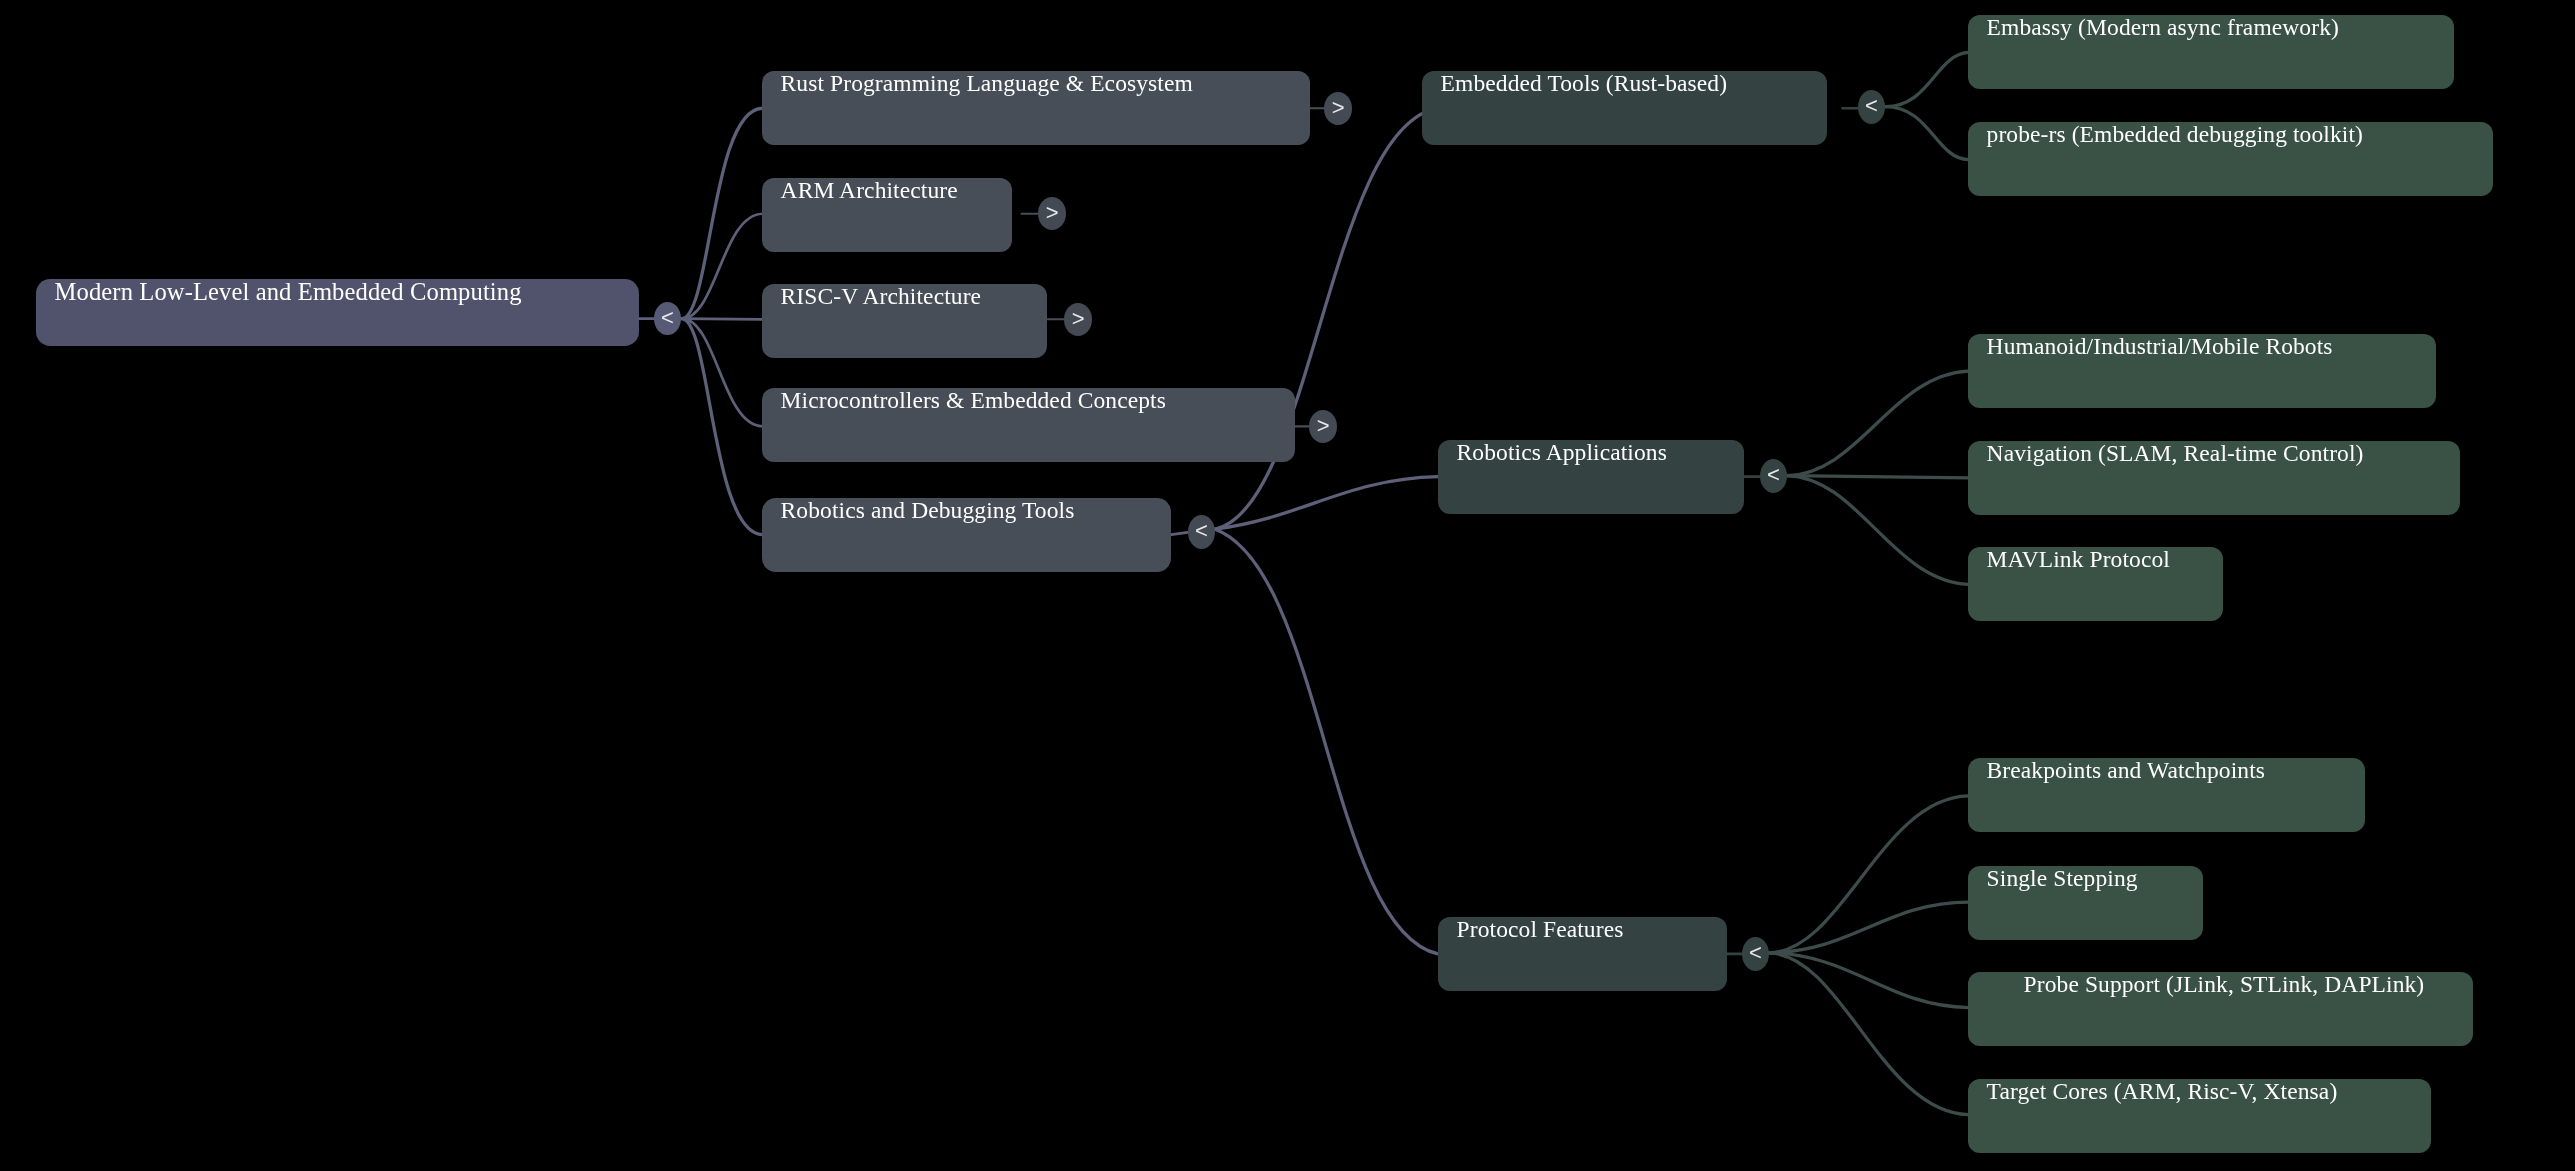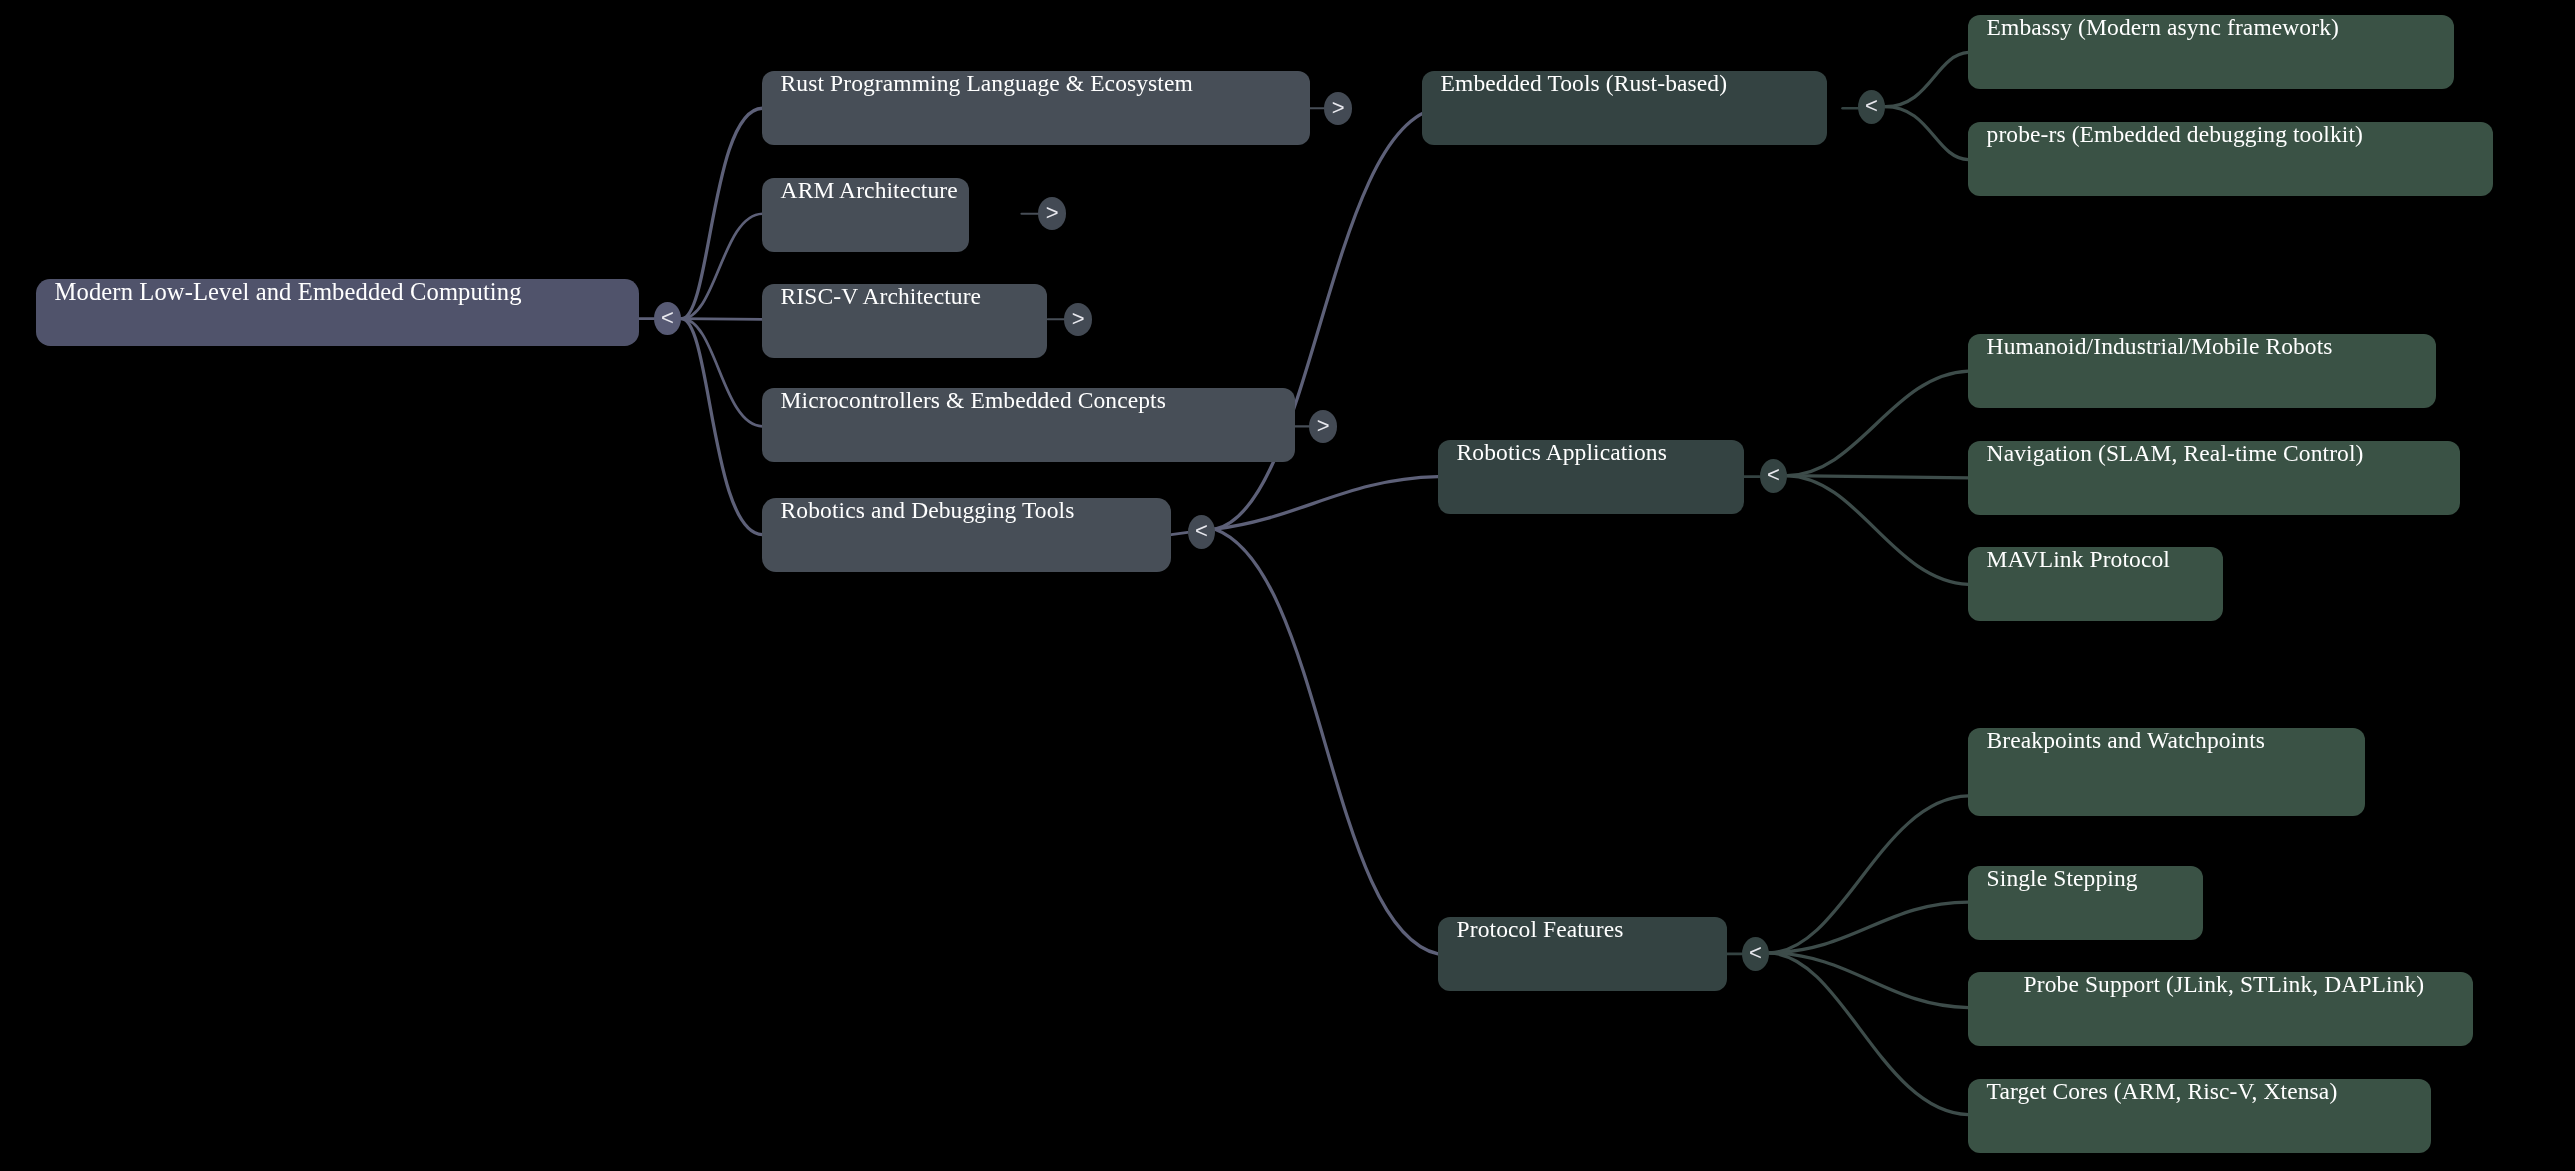--- a/index.html
+++ b/index.html
@@ -126,21 +126,21 @@
     <span>&lt;</span>
   </div>
 
   <div class="node node-branch" style="left:762px; top:71px; width:548px; height:74px;">
     <span class="label">Rust Programming Language &amp; Ecosystem</span>
   </div>
   <div class="toggle toggle-branch" style="left:1324px; top:92px; width:28.4px; height:33px;">
     <span>&gt;</span>
   </div>
 
-  <div class="node node-branch" style="left:762px; top:178px; width:207px; height:74px;">
+  <div class="node node-branch" style="left:762px; top:178px; width:250px; height:74px;">
     <span class="label">ARM Architecture</span>
   </div>
   <div class="toggle toggle-branch" style="left:1038px; top:197px; width:28.4px; height:33px;">
     <span>&gt;</span>
   </div>
 
   <div class="node node-branch" style="left:762px; top:284px; width:285px; height:74px;">
     <span class="label">RISC-V Architecture</span>
   </div>
   <div class="toggle toggle-branch" style="left:1064px; top:303px; width:28.4px; height:33px;">
@@ -192,21 +192,21 @@
   <div class="node node-leaf" style="left:1968px; top:334px; width:468px; height:74px;">
     <span class="label">Humanoid/Industrial/Mobile Robots</span>
   </div>
   <div class="node node-leaf" style="left:1968px; top:441px; width:492px; height:74px;">
     <span class="label">Navigation (SLAM, Real-time Control)</span>
   </div>
   <div class="node node-leaf" style="left:1968px; top:547px; width:255px; height:74px;">
     <span class="label">MAVLink Protocol</span>
   </div>
 
-  <div class="node node-leaf" style="left:1968px; top:728px; width:397px; height:88px;">
+  <div class="node node-leaf" style="left:1968px; top:758px; width:397px; height:74px;">
     <span class="label">Breakpoints and Watchpoints</span>
   </div>
   <div class="node node-leaf" style="left:1968px; top:866px; width:235px; height:74px;">
     <span class="label">Single Stepping</span>
   </div>
   <div class="node node-leaf" style="left:1968px; top:972px; width:505px; height:74px;padding-left:37px;">
     <span class="label">Probe Support (JLink, STLink, DAPLink)</span>
   </div>
   <div class="node node-leaf" style="left:1968px; top:1079px; width:463px; height:74px;">
     <span class="label">Target Cores (ARM, Risc-V, Xtensa)</span>

